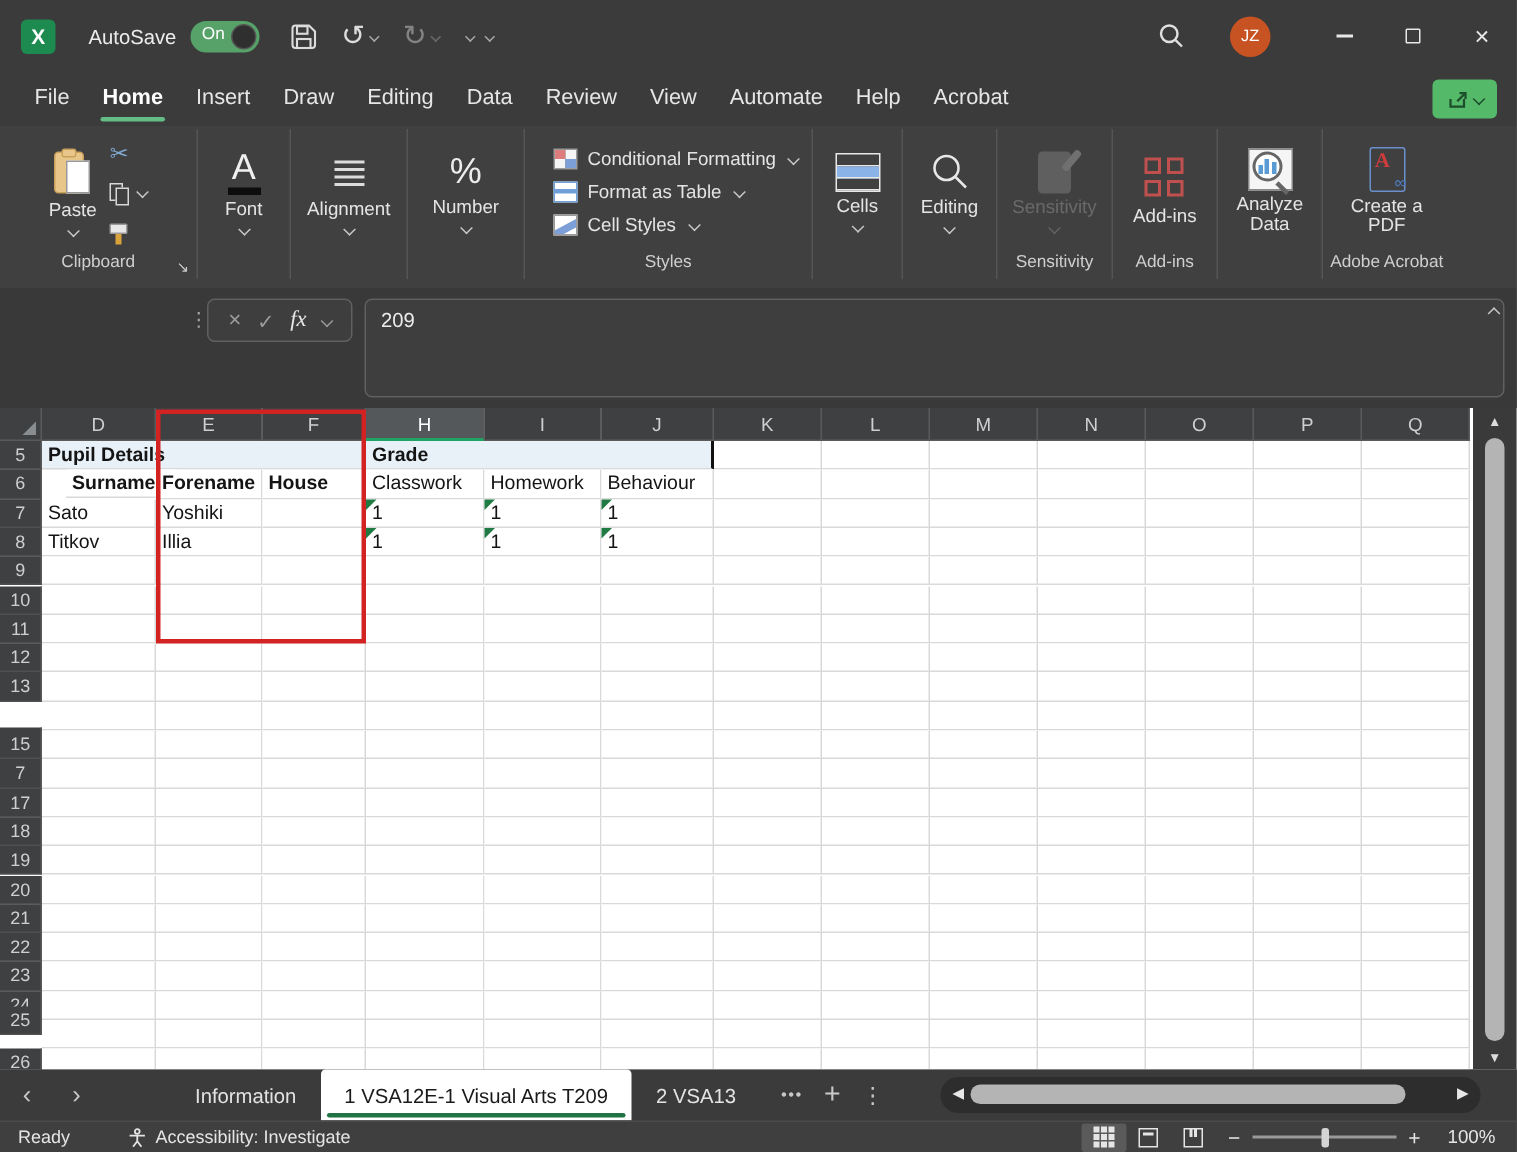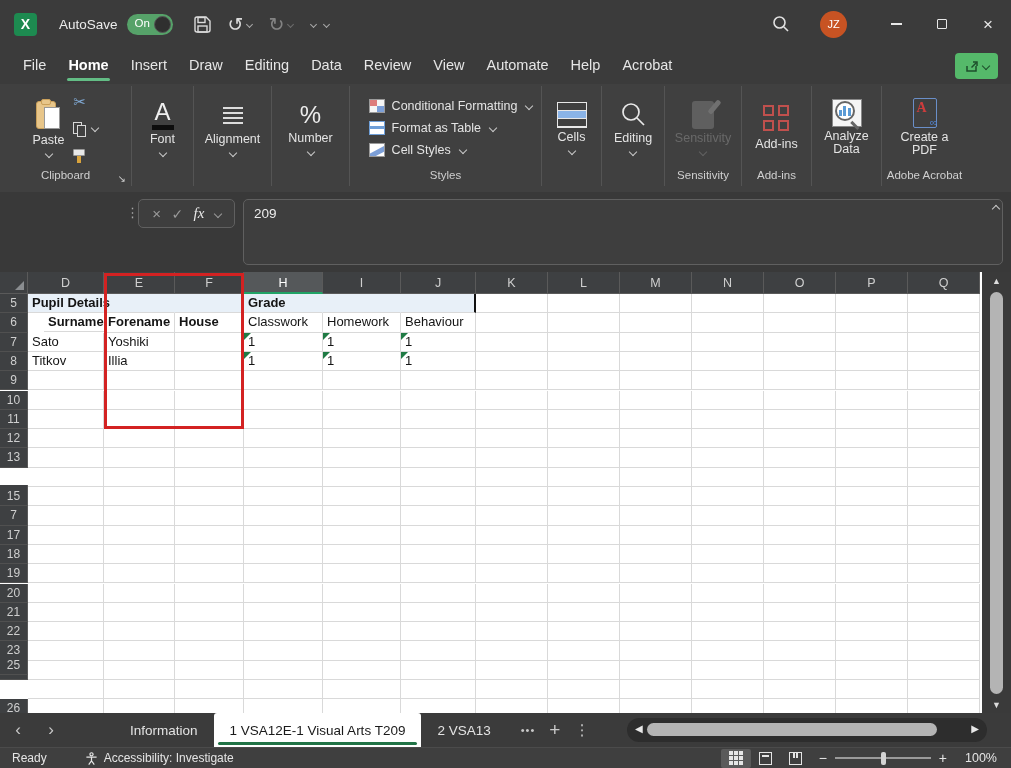--- a/index.html
+++ b/index.html
@@ -765,21 +765,21 @@
       <div class="cell" style="left: 244px; top: 388.7px; width: 79px; height: 19.3px; line-height: 18.3px;"></div>
       <div class="cell" style="left: 323px; top: 388.7px; width: 78px; height: 19.3px; line-height: 18.3px;"></div>
       <div class="cell" style="left: 401px; top: 388.7px; width: 75px; height: 19.3px; line-height: 18.3px;"></div>
       <div class="cell" style="left: 476px; top: 388.7px; width: 72px; height: 19.3px; line-height: 18.3px;"></div>
       <div class="cell" style="left: 548px; top: 388.7px; width: 72px; height: 19.3px; line-height: 18.3px;"></div>
       <div class="cell" style="left: 620px; top: 388.7px; width: 72px; height: 19.3px; line-height: 18.3px;"></div>
       <div class="cell" style="left: 692px; top: 388.7px; width: 72px; height: 19.3px; line-height: 18.3px;"></div>
       <div class="cell" style="left: 764px; top: 388.7px; width: 72px; height: 19.3px; line-height: 18.3px;"></div>
       <div class="cell" style="left: 836px; top: 388.7px; width: 72px; height: 19.3px; line-height: 18.3px;"></div>
       <div class="cell" style="left: 908px; top: 388.7px; width: 72px; height: 19.3px; line-height: 18.3px;"></div>
-      <div class="rowhdr" style="top: 384px; height: 19.3px; line-height: 19.3px;">25</div>
+      <div class="rowhdr" style="top: 399px; height: 19.3px; line-height: 19.3px;">25</div>
       <div class="cell" style="left: 28px; top: 408px; width: 76px; height: 19.3px; line-height: 18.3px;"></div>
       <div class="cell" style="left: 104px; top: 408px; width: 71px; height: 19.3px; line-height: 18.3px;"></div>
       <div class="cell" style="left: 175px; top: 408px; width: 69px; height: 19.3px; line-height: 18.3px;"></div>
       <div class="cell" style="left: 244px; top: 408px; width: 79px; height: 19.3px; line-height: 18.3px;"></div>
       <div class="cell" style="left: 323px; top: 408px; width: 78px; height: 19.3px; line-height: 18.3px;"></div>
       <div class="cell" style="left: 401px; top: 408px; width: 75px; height: 19.3px; line-height: 18.3px;"></div>
       <div class="cell" style="left: 476px; top: 408px; width: 72px; height: 19.3px; line-height: 18.3px;"></div>
       <div class="cell" style="left: 548px; top: 408px; width: 72px; height: 19.3px; line-height: 18.3px;"></div>
       <div class="cell" style="left: 620px; top: 408px; width: 72px; height: 19.3px; line-height: 18.3px;"></div>
       <div class="cell" style="left: 692px; top: 408px; width: 72px; height: 19.3px; line-height: 18.3px;"></div>

